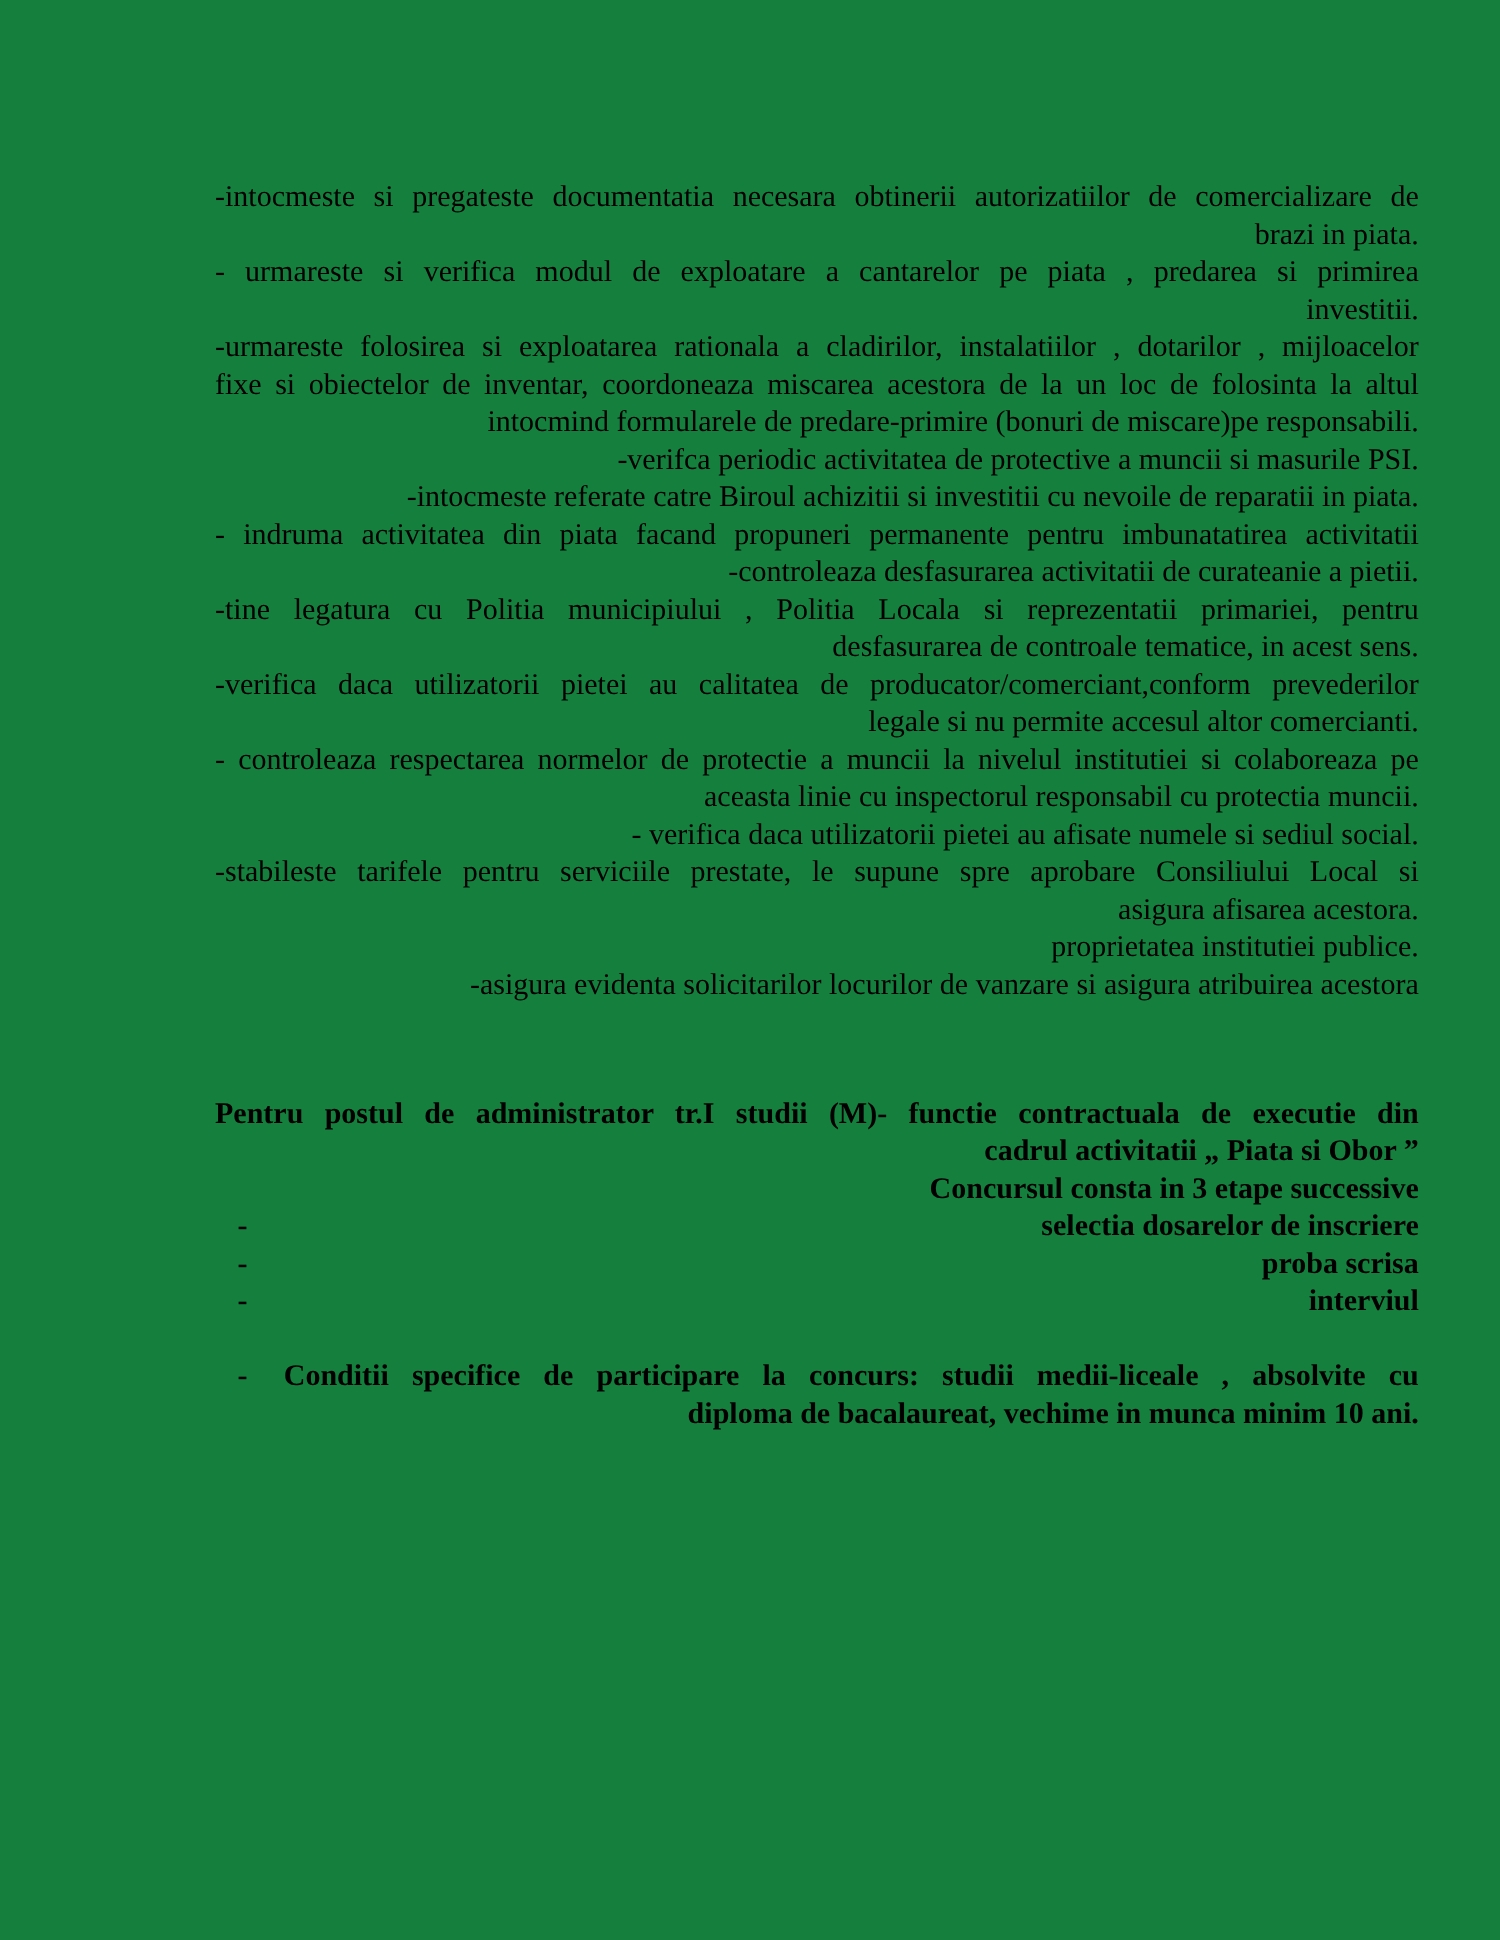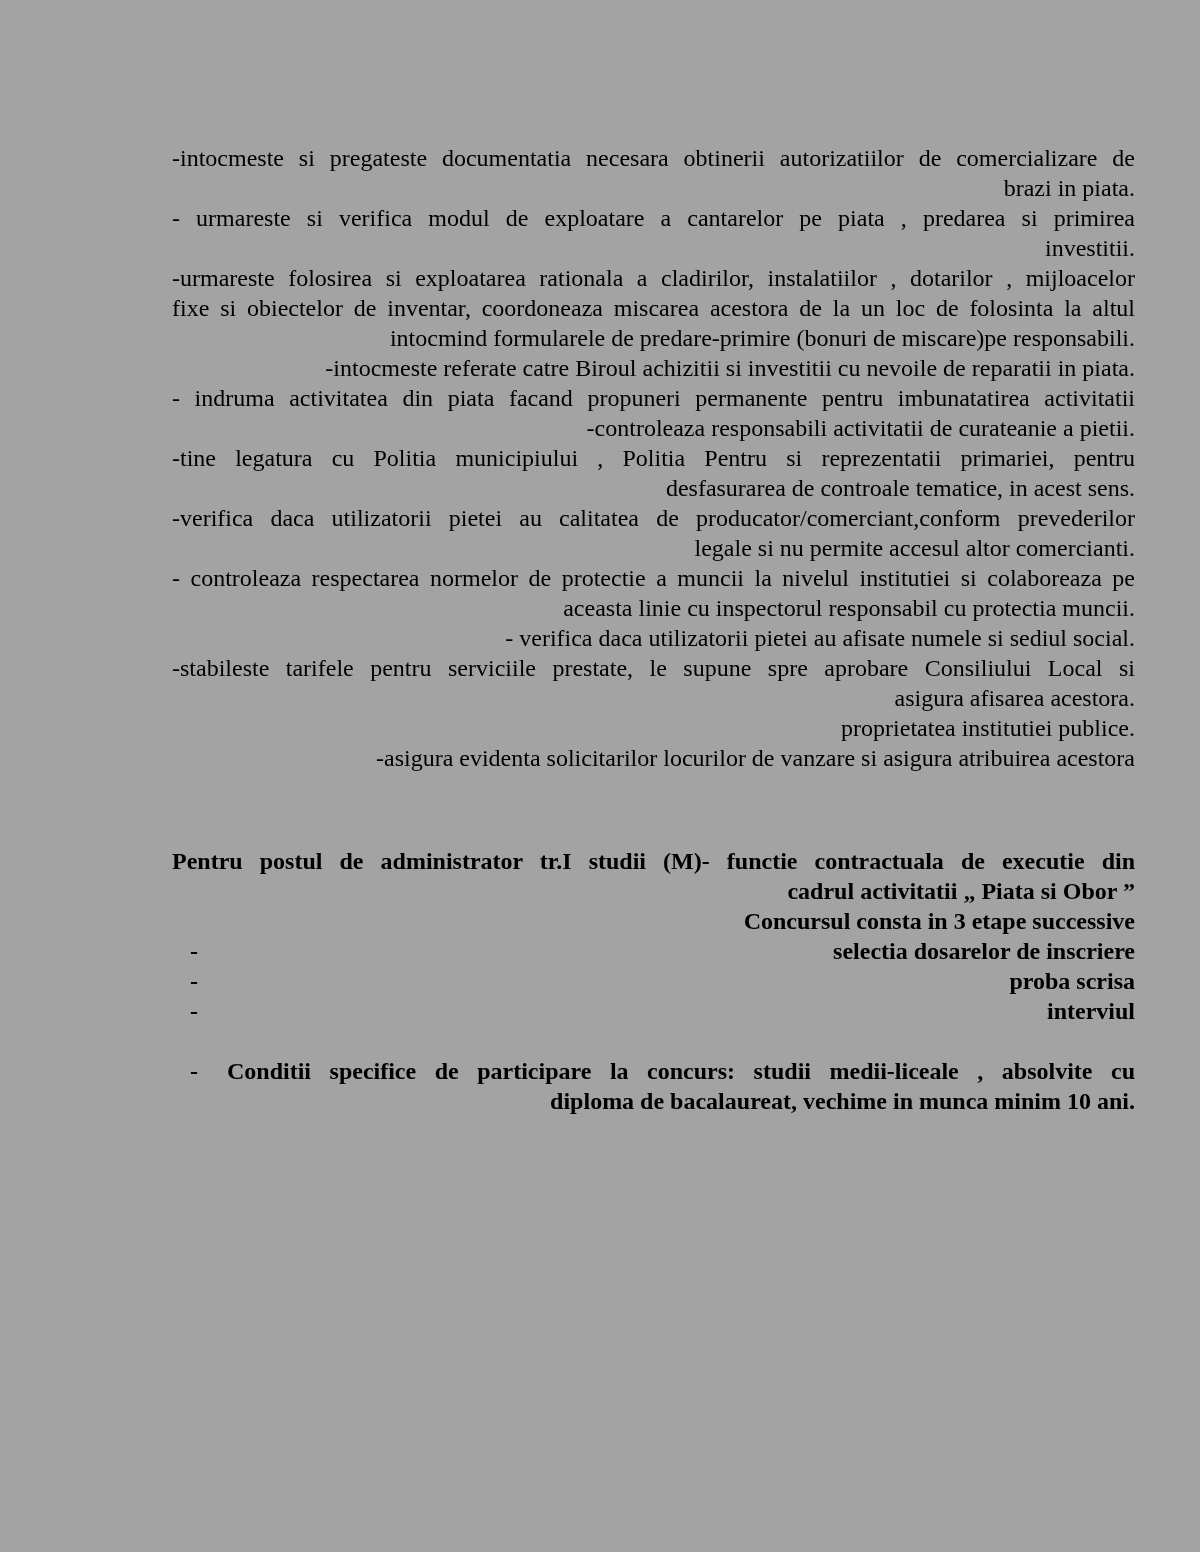--- a/index.html
+++ b/index.html
@@ -4,21 +4,21 @@
 <style>
   html, body {
     margin: 0;
     padding: 0;
     background: #ffffff;
   }
   .page {
     position: relative;
     width: 1200px;
     height: 1552px;
-    background: #a3a3a3;
+    background: #15803d;
     color: #000000;
     font-family: "Liberation Serif", "DejaVu Serif", serif;
     overflow: hidden;
   }
   .content {
     position: absolute;
     left: 172px;
     top: 143px;
     width: 963px;
     font-size: 24px;
@@ -66,35 +66,38 @@
       <div class="jl">- urmareste si verifica modul de exploatare a cantarelor pe piata , predarea si primirea</div>
       <div class="ll">investitii.</div>
     </div>
 
     <div class="para">
       <div class="jl">-urmareste folosirea si exploatarea rationala a cladirilor, instalatiilor , dotarilor , mijloacelor</div>
       <div class="jl">fixe si obiectelor de inventar, coordoneaza miscarea acestora de la un loc de folosinta la altul</div>
       <div class="ll">intocmind formularele de predare-primire (bonuri de miscare)pe responsabili.</div>
     </div>
 
+    <div class="para">
+      <div class="ll">-verifca periodic activitatea de protective a muncii si masurile PSI.</div>
+    </div>
 
     <div class="para">
       <div class="ll">-intocmeste referate catre Biroul achizitii si investitii cu nevoile de reparatii in piata.</div>
     </div>
 
     <div class="para">
       <div class="jl">- indruma activitatea din piata facand propuneri permanente pentru imbunatatirea activitatii</div>
     </div>
 
     <div class="para">
-      <div class="ll">-controleaza responsabili activitatii de curateanie a pietii.</div>
+      <div class="ll">-controleaza desfasurarea activitatii de curateanie a pietii.</div>
     </div>
 
     <div class="para">
-      <div class="jl">-tine legatura cu Politia municipiului , Politia Pentru si reprezentatii primariei, pentru</div>
+      <div class="jl">-tine legatura cu Politia municipiului , Politia Locala si reprezentatii primariei, pentru</div>
       <div class="ll">desfasurarea de controale tematice, in acest sens.</div>
     </div>
 
     <div class="para">
       <div class="jl">-verifica daca utilizatorii pietei au calitatea de producator/comerciant,conform prevederilor</div>
       <div class="ll">legale si nu permite accesul altor comercianti.</div>
     </div>
 
     <div class="para">
       <div class="jl">- controleaza respectarea normelor de protectie a muncii la nivelul institutiei si colaboreaza pe</div>

